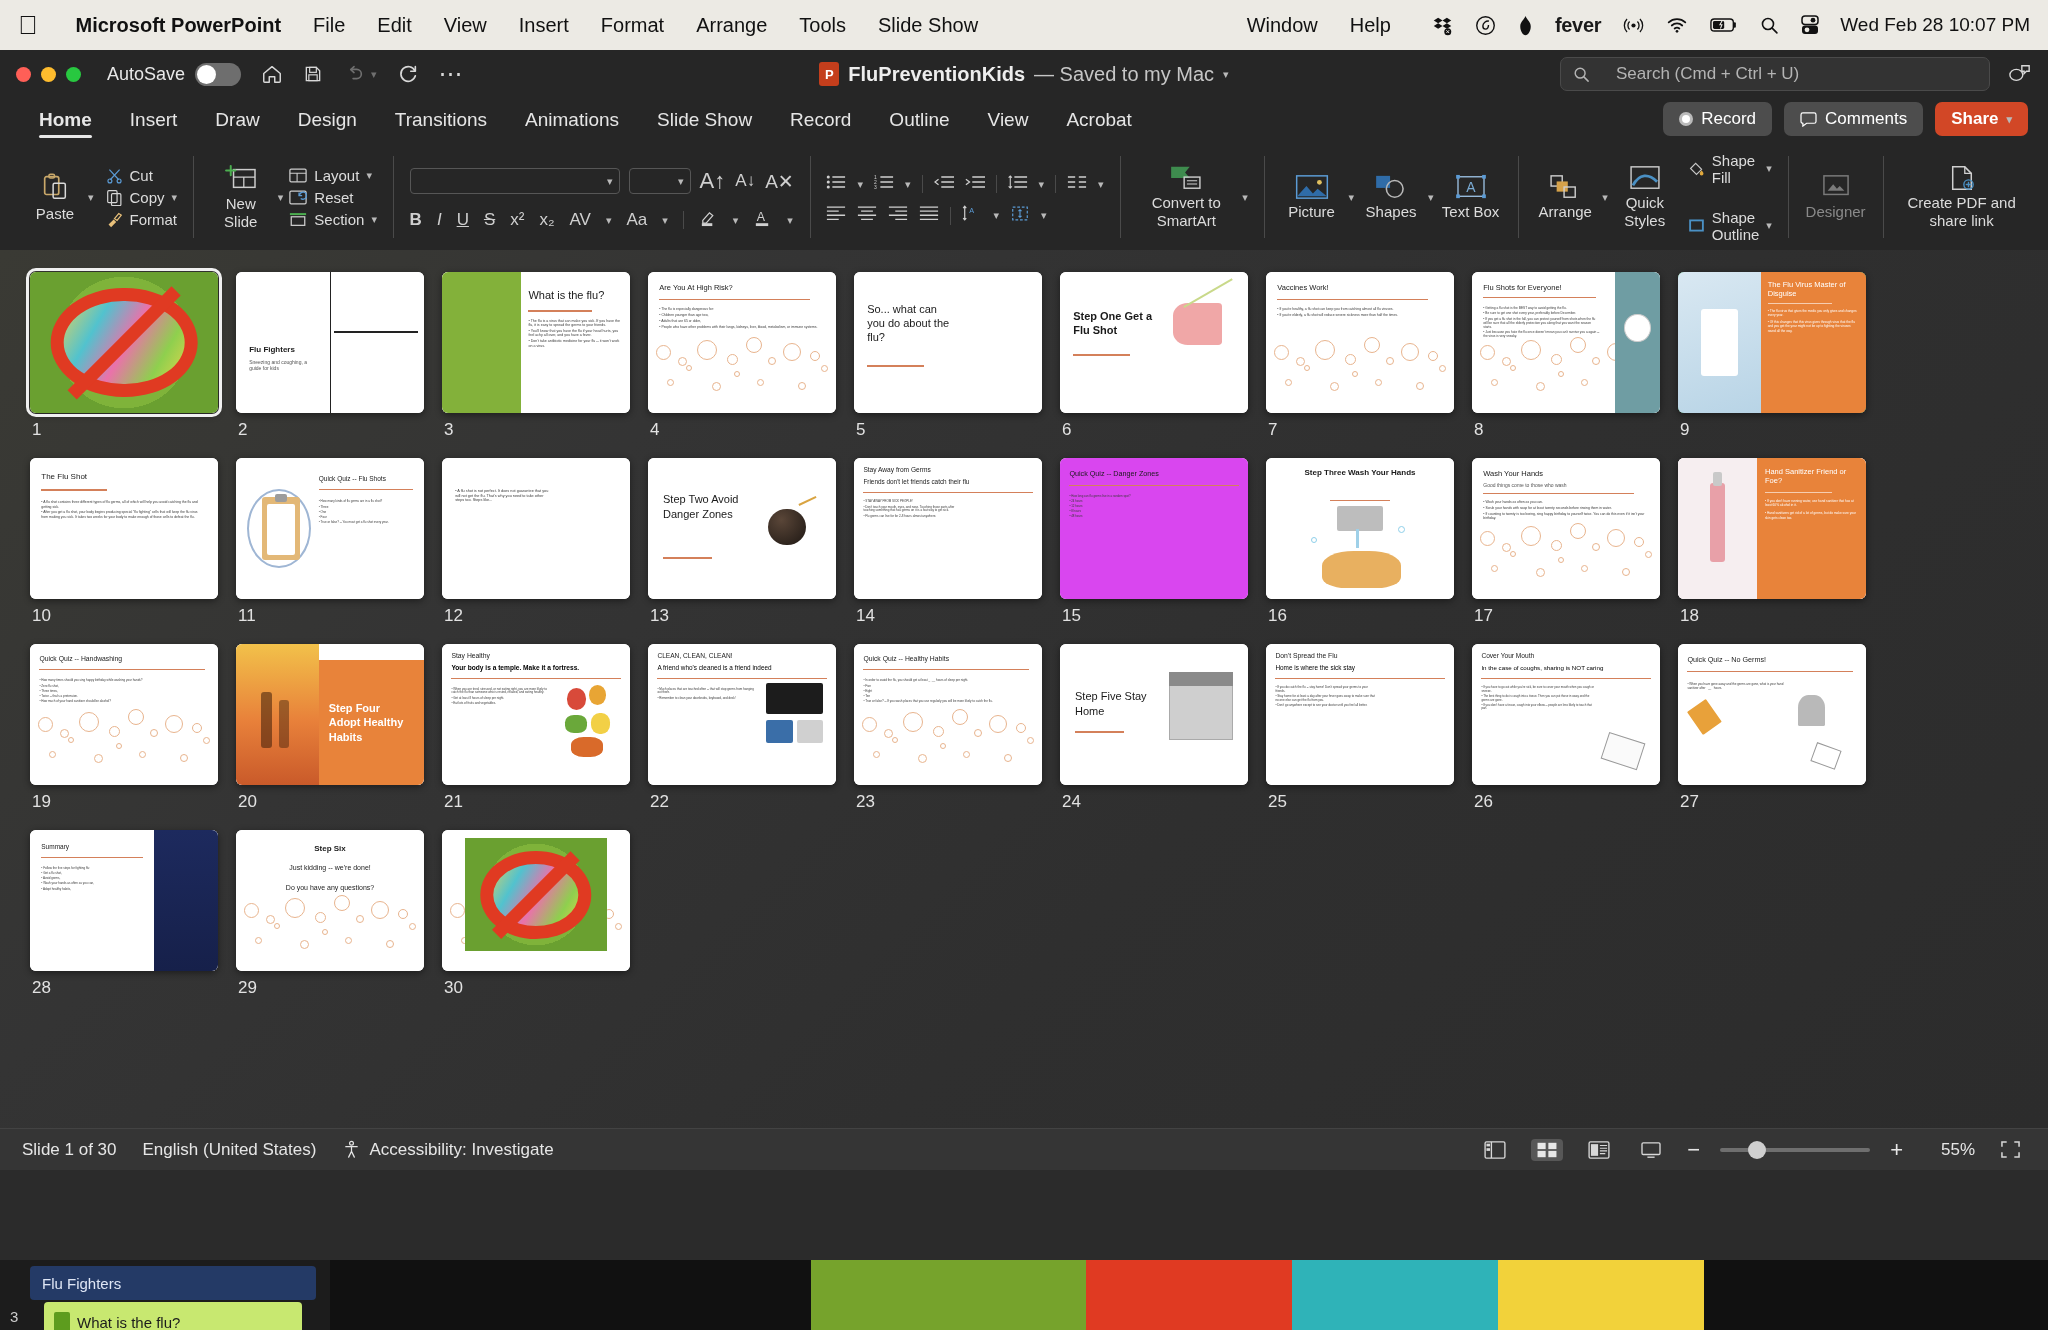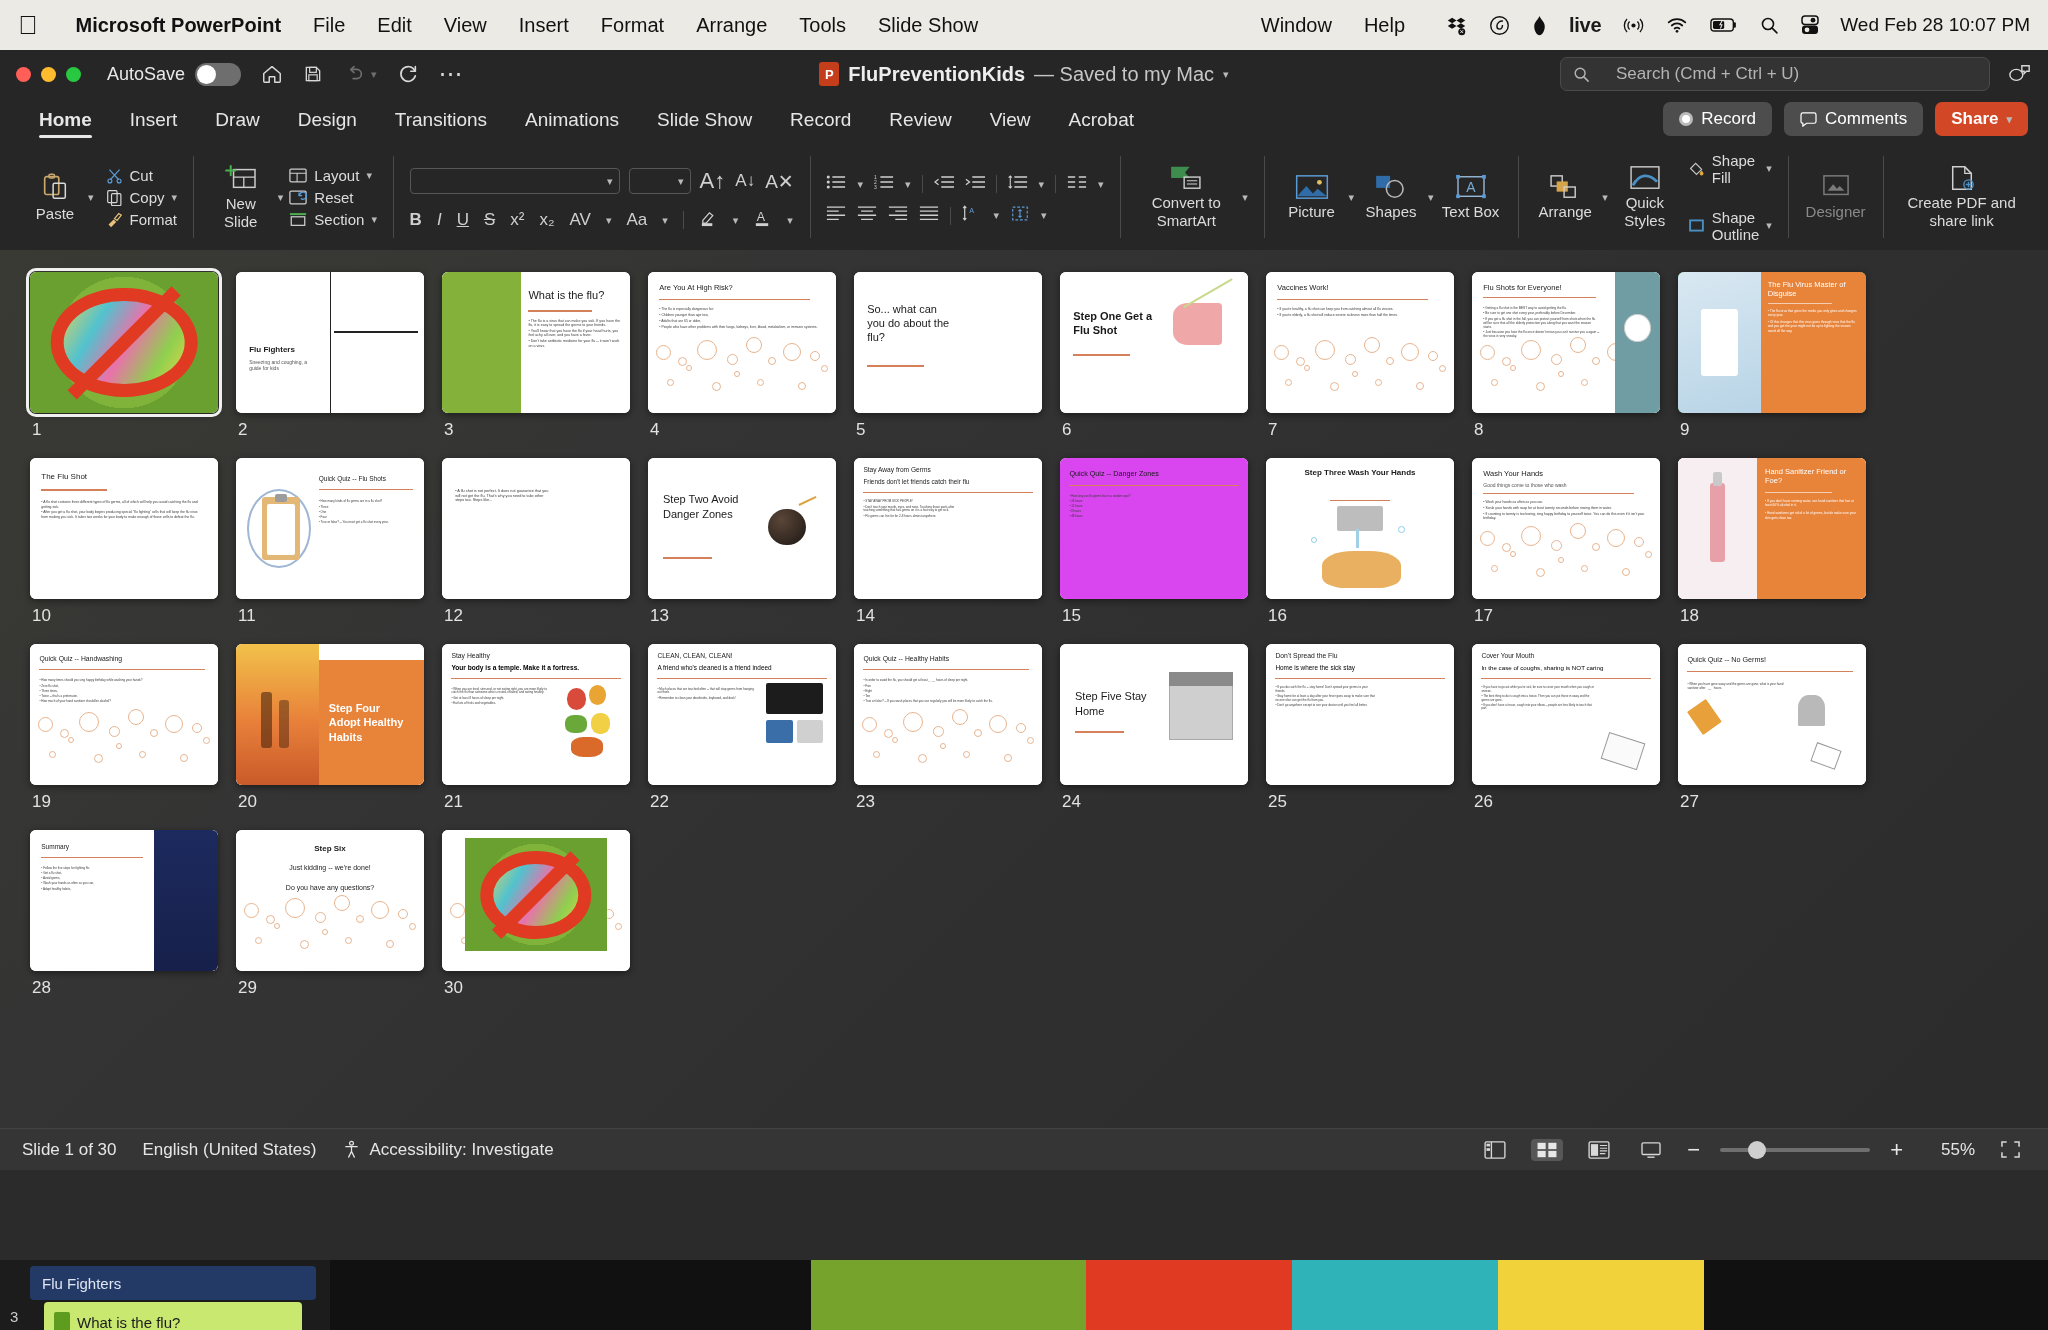--- a/index.html
+++ b/index.html
@@ -170,21 +170,21 @@
     <svg width="21" height="21" viewBox="0 0 24 24">
         <circle cx="12" cy="12" r="10" fill="none" stroke="#111" stroke-width="1.6"></circle>
         <path d="M16 7c-3.5-.5-7 2-7 5.5 0 2.2 1.3 3.6 3 3.6 2.3 0 3.5-2.2 3.4-4.6" fill="none" stroke="#111" stroke-width="1.6"></path>
       </svg>
   </div>
   <div class="macbar-icon">
     <svg width="15" height="21" viewBox="0 0 16 24">
         <path d="M8 1c2 5 6 6.5 6 12 0 5-3 10-6 10S2 18 2 13C2 7.5 6 6 8 1z" fill="#111"></path>
       </svg>
   </div>
-  <div class="macbar-icon" style="font-weight:600;font-size:20px;letter-spacing:-.3px">live</div>
+  <div class="macbar-icon" style="font-weight:600;font-size:20px;letter-spacing:-.3px">fever</div>
   <div class="macbar-icon">
     <svg width="21" height="21" viewBox="0 0 24 24">
         <circle cx="12" cy="12" r="2.4" fill="#111"></circle>
         <path d="M7.5 16.5a6.4 6.4 0 010-9M16.5 7.5a6.4 6.4 0 010 9M4.6 19.4a10.5 10.5 0 010-14.8M19.4 4.6a10.5 10.5 0 010 14.8" fill="none" stroke="#111" stroke-width="1.5"></path>
       </svg>
   </div>
   <div class="macbar-icon">
     <svg width="22" height="21" viewBox="0 0 24 24">
         <path d="M2.5 8.5a14 14 0 0119 0M6 12a9 9 0 0112 0M9.3 15.4a4.4 4.4 0 015.4 0" fill="none" stroke="#111" stroke-width="2" stroke-linecap="round"></path>
         <circle cx="12" cy="18.7" r="1.5" fill="#111"></circle>
@@ -278,21 +278,21 @@
 
   <div class="tabs">
     <div class="tab active">Home</div>
     <div class="tab">Insert</div>
     <div class="tab">Draw</div>
     <div class="tab">Design</div>
     <div class="tab">Transitions</div>
     <div class="tab">Animations</div>
     <div class="tab">Slide Show</div>
     <div class="tab">Record</div>
-    <div class="tab">Review</div>
+    <div class="tab">Outline</div>
     <div class="tab">View</div>
     <div class="tab">Acrobat</div>
     <div class="tabs-right">
       <div class="pill gray">
         <span class="rec-dot"></span>
         <span>Record</span>
       </div>
       <div class="pill gray">
         <svg width="17" height="15" viewBox="0 0 18 16">
             <path d="M1 3a2 2 0 012-2h12a2 2 0 012 2v7a2 2 0 01-2 2H7l-4 3v-3H3a2 2 0 01-2-2z" fill="none" stroke="#fff" stroke-width="1.3"></path>

